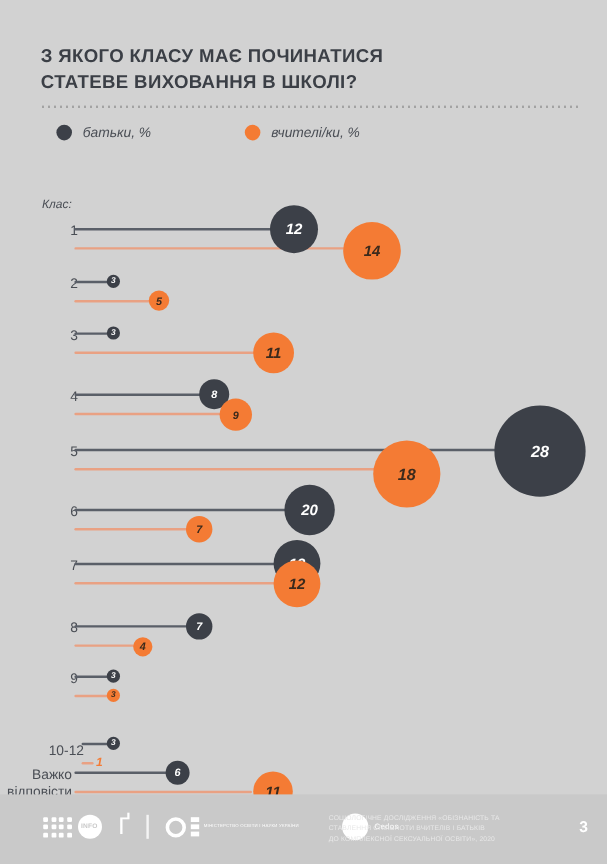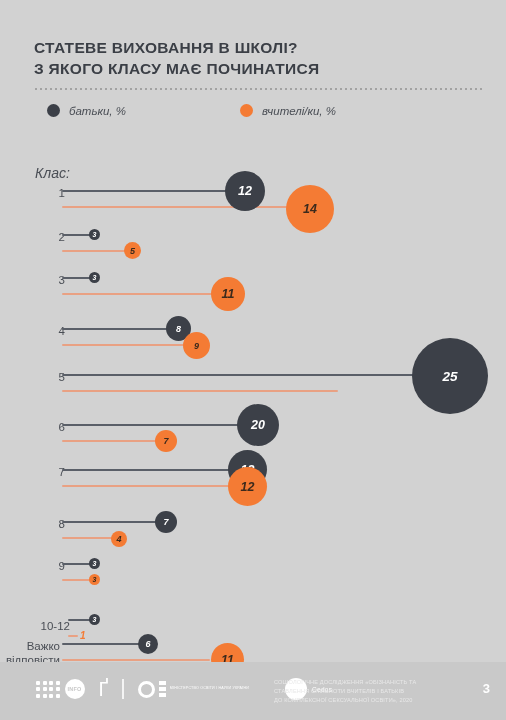--- a/index.html
+++ b/index.html
@@ -19,31 +19,31 @@
     line-height:1.33;color:#3b3f46;text-transform:uppercase;
   }
   .title-line{display:block;}
   .divider{
     position:absolute;left:35px;top:88px;width:450px;height:2px;
     background-image:repeating-linear-gradient(to right,#9a9a9a 0 2px,transparent 2px 5px);
     opacity:.85;
   }
 
   
-  .legend{position:absolute;left:47px;top:104px;display:flex;gap:114px;align-items:center;}
+  .legend{position:absolute;left:47px;top:104px;display:flex;gap:78px;align-items:center;}
   .leg-item{display:flex;align-items:center;gap:9px;}
   .leg-dot{width:13px;height:13px;border-radius:50%;display:block;}
   .leg-dot.dark{background:#3c4048;}
   .leg-dot.orange{background:#f47b34;}
   .leg-label{font-size:11.5px;font-style:italic;color:#4a4e55;white-space:nowrap;}
 
   
   .axis-caption{
     position:absolute;left:35px;top:165px;
-    font-size:14px;font-style:italic;color:#4a4e55;
+    font-size:10px;font-style:italic;color:#4a4e55;
   }
   .chart{position:absolute;left:0;top:176px;width:506px;height:470px;}
 
   .row{position:absolute;left:0;width:506px;}
   .row-label{
     position:absolute;right:441px;
     text-align:right;width:90px;
     font-size:11.5px;color:#4a4e55;line-height:1.18;
     white-space:pre-line;
   }
@@ -90,22 +90,22 @@
     font-size:5.6px;line-height:1.62;color:#e8e8e8;text-transform:uppercase;letter-spacing:.15px;
   }
   .pageno{position:absolute;right:16px;top:19px;font-size:13px;font-weight:bold;color:#ffffff;}
 </style>
 </head>
 <body>
 
 <div class="page">
 
   <div class="title">
+    <span class="title-line">З ЯКОГО КЛАСУ МАЄ ПОЧИНАТИСЯ</span>
     <span class="title-line">СТАТЕВЕ ВИХОВАННЯ В ШКОЛІ?</span>
-    <span class="title-line">З ЯКОГО КЛАСУ МАЄ ПОЧИНАТИСЯ</span>
   </div>
 
   <div class="divider"></div>
 
   <div class="legend">
     <div class="leg-item">
       <span class="leg-dot dark"></span>
       <span class="leg-label">батьки, %</span>
     </div>
     <div class="leg-item">
@@ -147,21 +147,22 @@
       <div class="track dark" style="left:62px;top:14px;width:118px;"></div>
       <div class="track orange" style="left:62px;top:30px;width:131px;"></div>
       <div class="bub dark small" style="left:166px;top:2px;width:25px;height:25px;">8</div>
       <div class="bub orange small" style="left:183px;top:18px;width:27px;height:27px;">9</div>
     </div>
 
     <div class="row" style="top:184px;height:50px;">
       <div class="row-label" style="top:11px;">5</div>
       <div class="track dark" style="left:62px;top:14px;width:355px;"></div>
       <div class="track orange" style="left:62px;top:30px;width:276px;"></div>
-      <div class="bub dark huge" style="left:412px;top:-22px;width:76px;height:76px;">25</div>
+      <div class="bub orange huge" style="left:311px;top:7px;width:56px;height:56px;">18</div>
+      <div class="bub dark huge" style="left:412px;top:-22px;width:76px;height:76px;">28</div>
     </div>
 
     <div class="row" style="top:234px;height:44px;">
       <div class="row-label" style="top:11px;">6</div>
       <div class="track dark" style="left:62px;top:14px;width:196px;"></div>
       <div class="track orange" style="left:62px;top:30px;width:105px;"></div>
       <div class="bub dark big" style="left:237px;top:-6px;width:42px;height:42px;">20</div>
       <div class="bub orange small" style="left:155px;top:20px;width:22px;height:22px;">7</div>
     </div>
 

